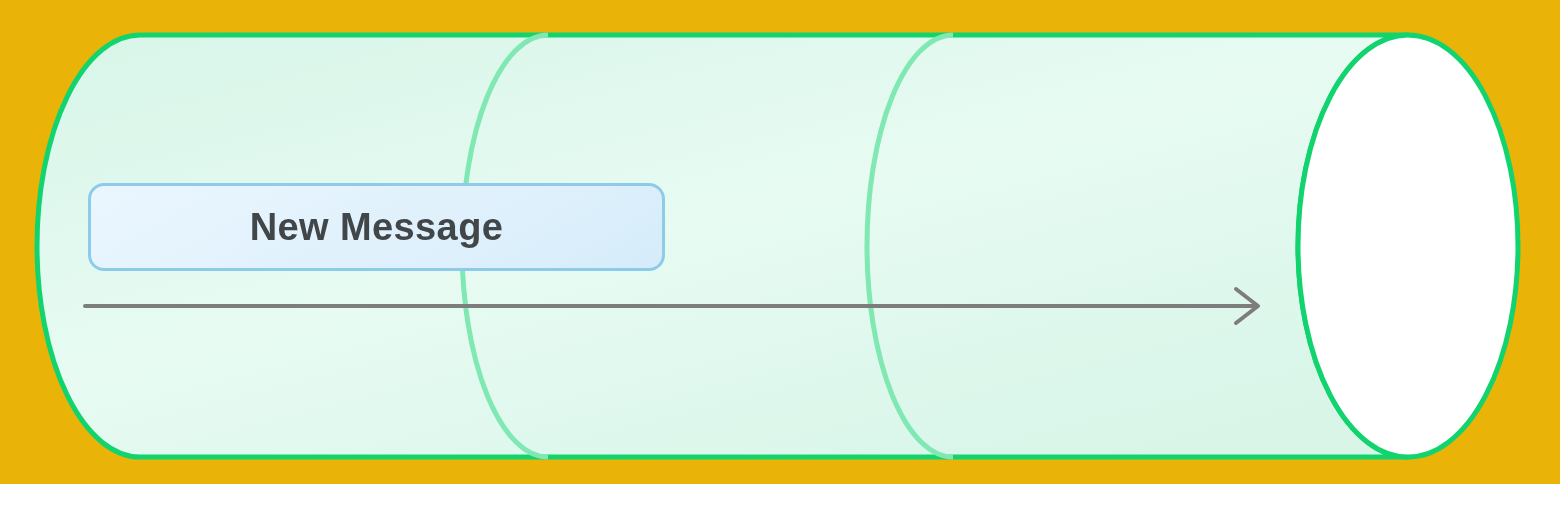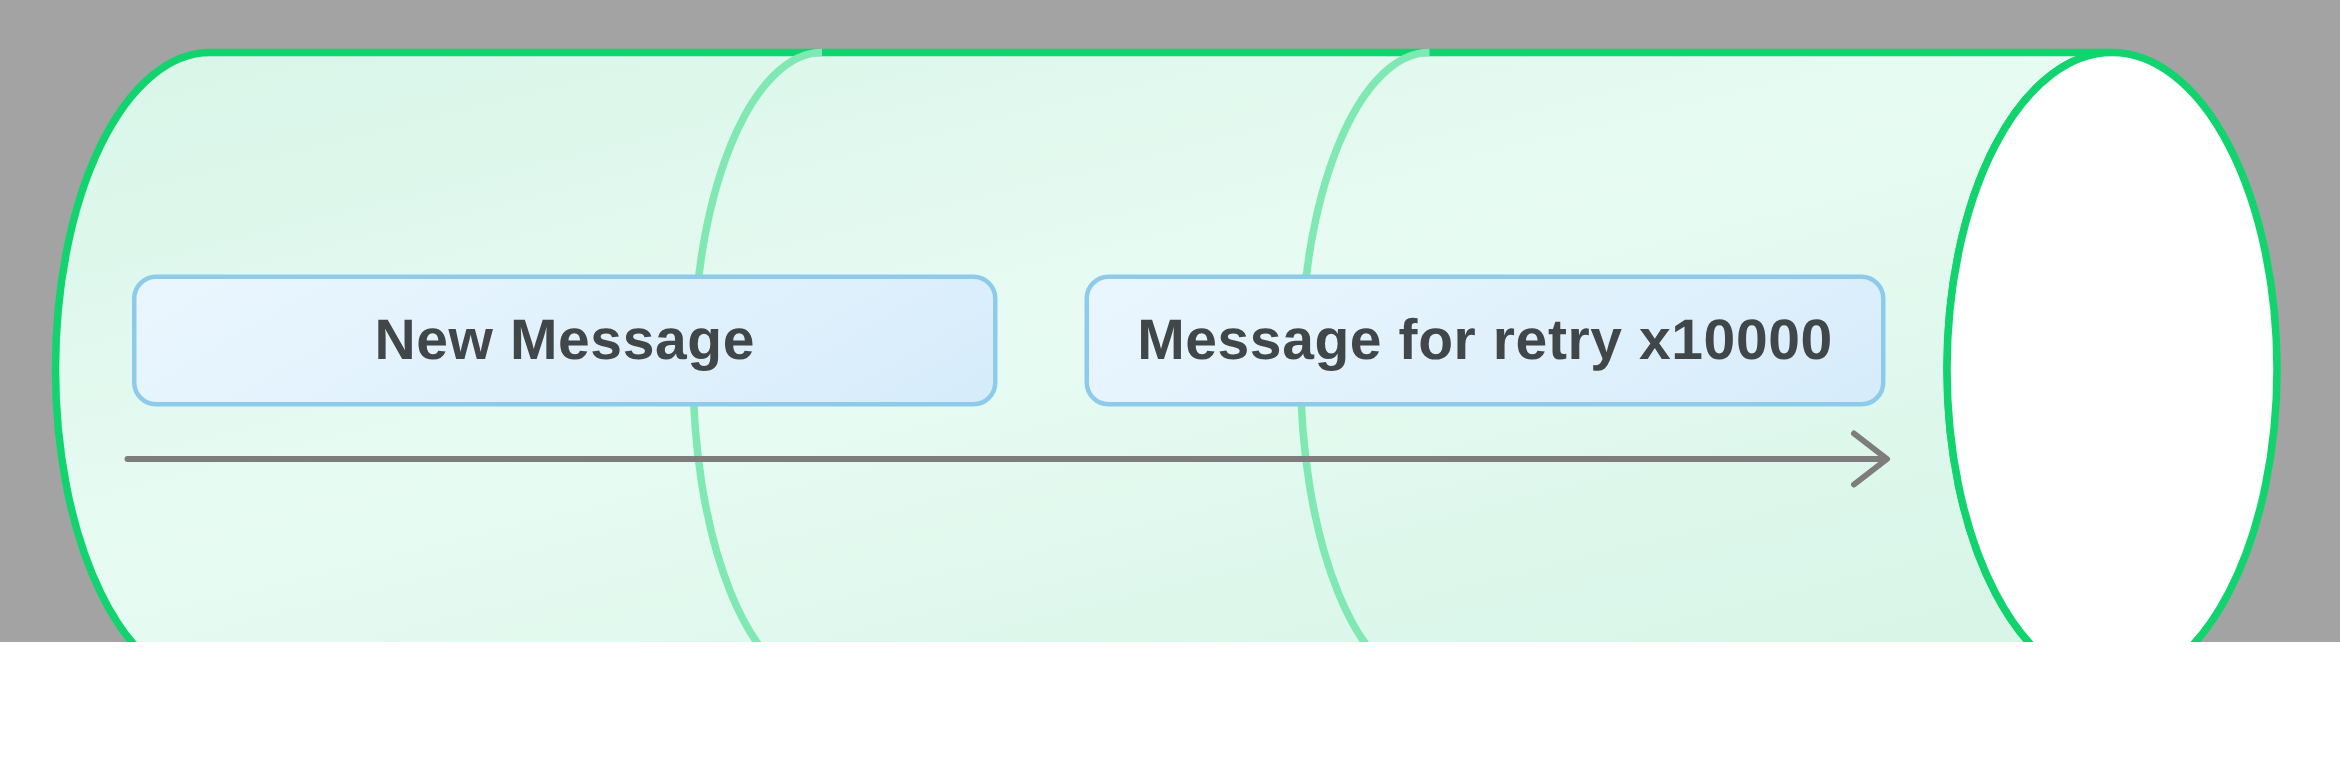--- a/index.html
+++ b/index.html
@@ -3,22 +3,22 @@
 <meta charset="utf-8">
 <style>
   html, body {
     margin: 0;
     padding: 0;
     background: #ffffff;
   }
   .canvas {
     position: relative;
     width: 1560px;
-    height: 428px;
-    background: #a3a3a3;
+    height: 484px;
+    background: #eab308;
     overflow: hidden;
     font-family: "Liberation Sans", sans-serif;
     text-align: center;
   }
   .canvas svg {
     position: absolute;
     left: 0;
     top: 0;
   }
   .msg-box {
@@ -67,17 +67,14 @@
 
     <path d="M 85 306 H 1256" fill="none" stroke-width="4" stroke-linecap="round" stroke="#7d7d7d"></path>
 
     <path d="M 1236 289 L 1258 306 L 1236 323" fill="none" stroke-width="4" stroke-linecap="round" stroke-linejoin="round" stroke="#7d7d7d"></path>
   </svg>
 
   <div class="msg-box" id="box-new">
     <span class="label">New Message</span>
   </div>
 
-  <div class="msg-box" id="box-retry">
-    <span class="label">Message for retry x10000</span>
-  </div>
 
 </div>
 
 </body></html>

